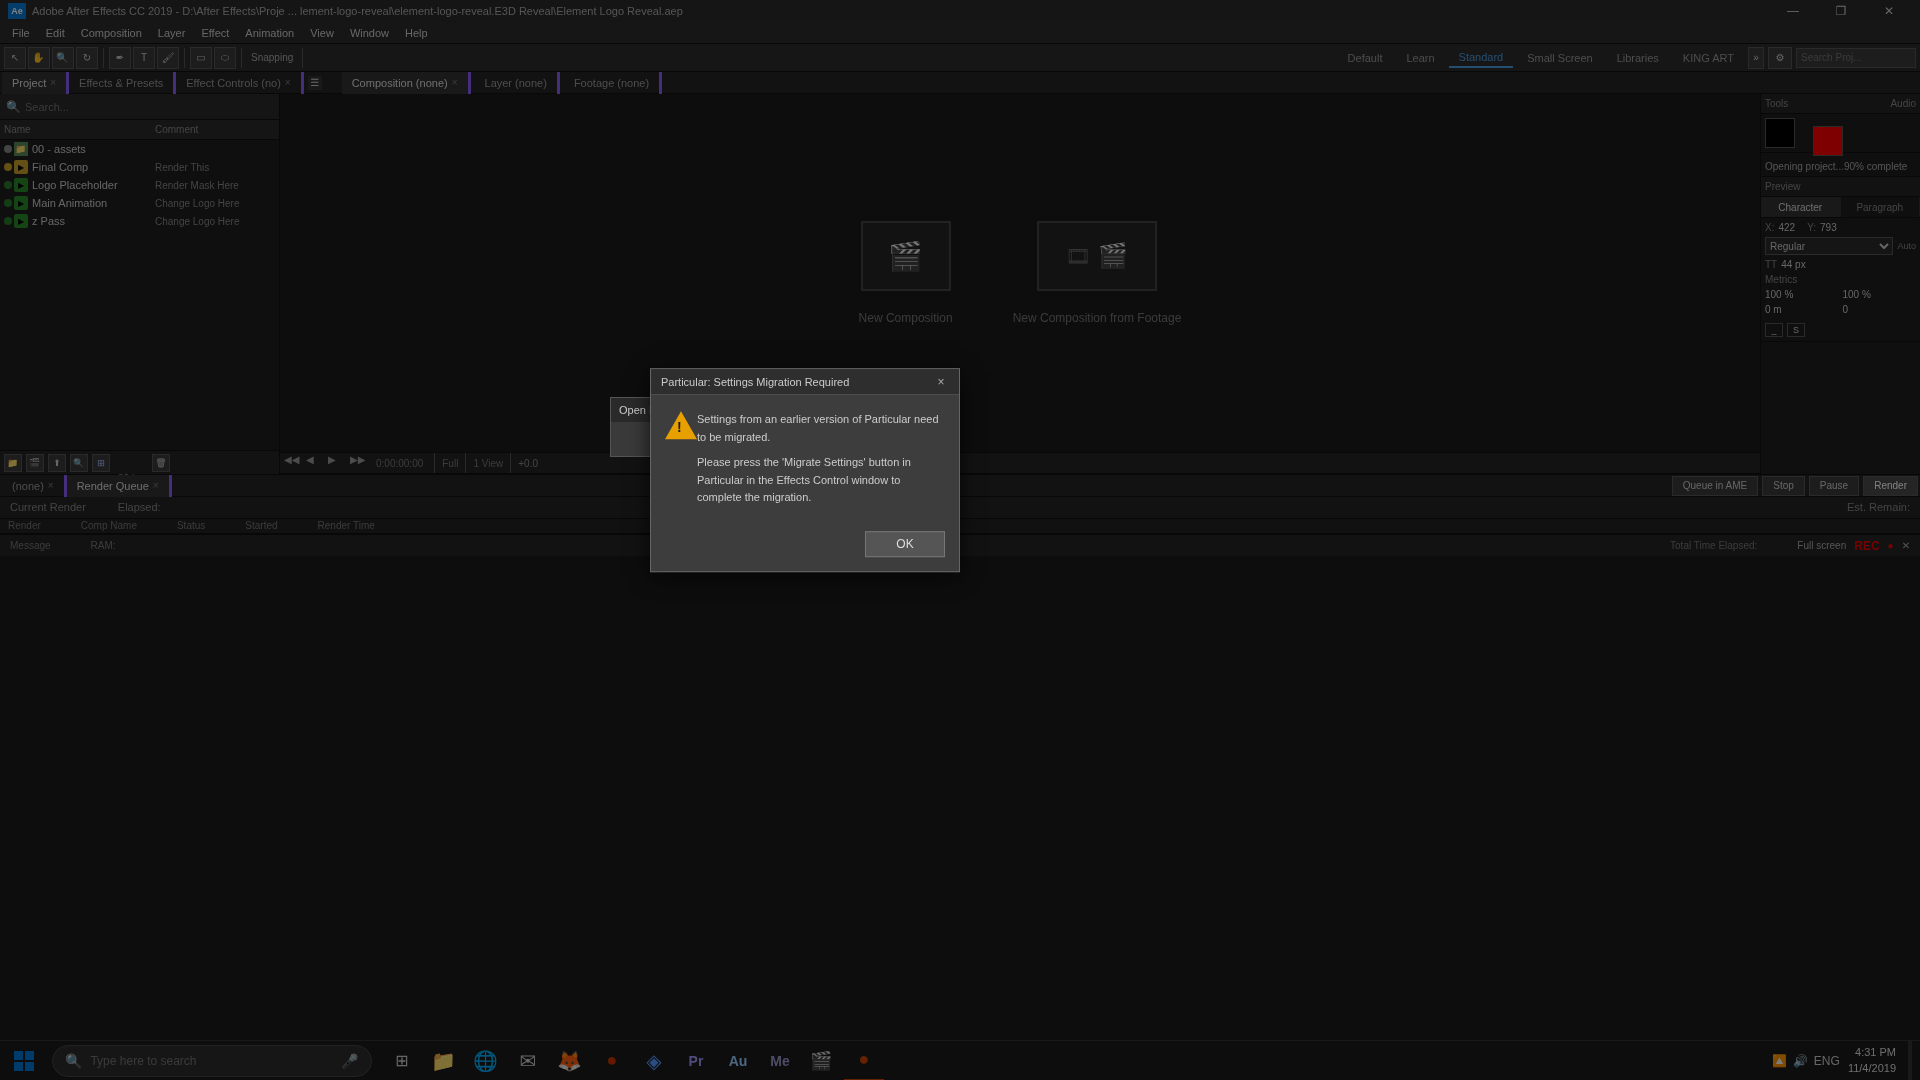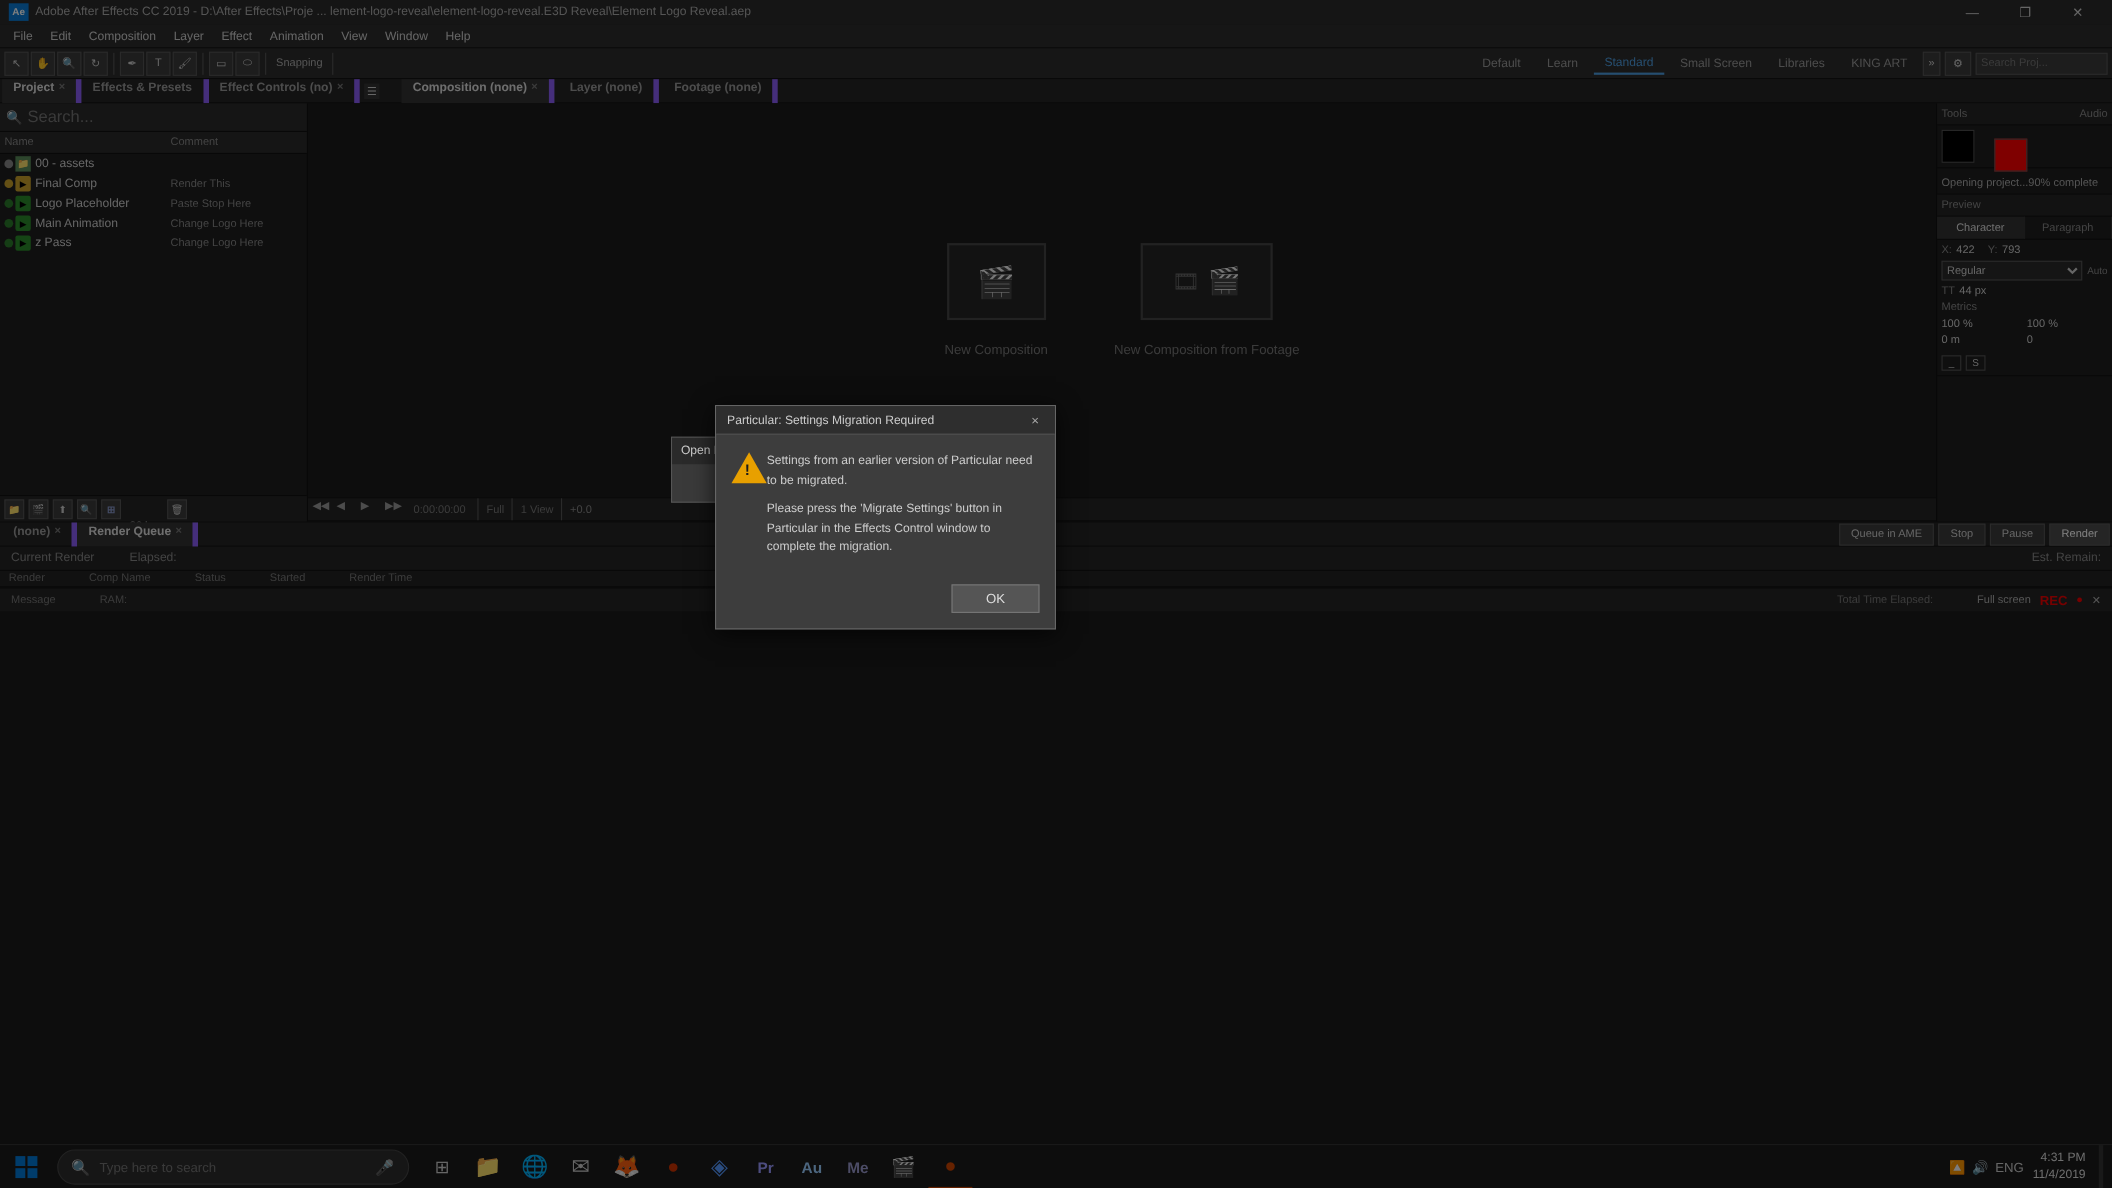--- a/index.html
+++ b/index.html
@@ -114,25 +114,24 @@
       height: 22px;
       background: #252525;
       display: flex;
       align-items: center;
       border-bottom: 1px solid #111;
       padding: 0 2px;
     }
     .panel-tab {
       padding: 2px 10px;
       height: 22px;
-      display: flex; 
+      display: flex; align-items: center;
       font-size: 11px; color: #999;
       cursor: pointer;
-      border-right: 5px solid #8b5cf6;
-      font-weight: bold;
+      border-right: 3px solid #8b5cf6;
     }
     .panel-tab.active {
       background: #333;
       color: #ddd;
     }
     .panel-tab-close {
       margin-left: 4px; font-size: 10px; color: #777; cursor: pointer;
     }
 
     
@@ -149,21 +148,21 @@
       background: #2a2a2a;
       border-bottom: 1px solid #111;
       display: flex; align-items: center;
       padding: 0 6px;
       gap: 4px;
     }
     #project-search input {
       background: transparent;
       border: none;
       color: #ccc;
-      font-size: 15px;
+      font-size: 11px;
       flex: 1;
       outline: none;
     }
     .project-list-header {
       height: 20px;
       background: #2a2a2a;
       display: flex; align-items: center;
       padding: 0 4px;
       border-bottom: 1px solid #111;
       font-size: 10px; color: #888;
@@ -655,21 +654,21 @@
         <div class="color-dot" style="background:#c8a02a;"></div>
         <div class="item-icon comp-icon-yellow" style="font-size:8px;color:#000;">▶</div>
         <span class="item-name">Final Comp</span>
         <span class="item-comment">Render This</span>
       </div>
 
       <div class="project-item">
         <div class="color-dot" style="background:#2a7a2a;"></div>
         <div class="item-icon comp-icon-green" style="font-size:8px;color:#000;">▶</div>
         <span class="item-name">Logo Placeholder</span>
-        <span class="item-comment">Paste Stop Here</span>
+        <span class="item-comment">Render Mask Here</span>
       </div>
 
       <div class="project-item">
         <div class="color-dot" style="background:#2a7a2a;"></div>
         <div class="item-icon comp-icon-green" style="font-size:8px;color:#000;">▶</div>
         <span class="item-name">Main Animation</span>
         <span class="item-comment">Change Logo Here</span>
       </div>
 
       <div class="project-item">

